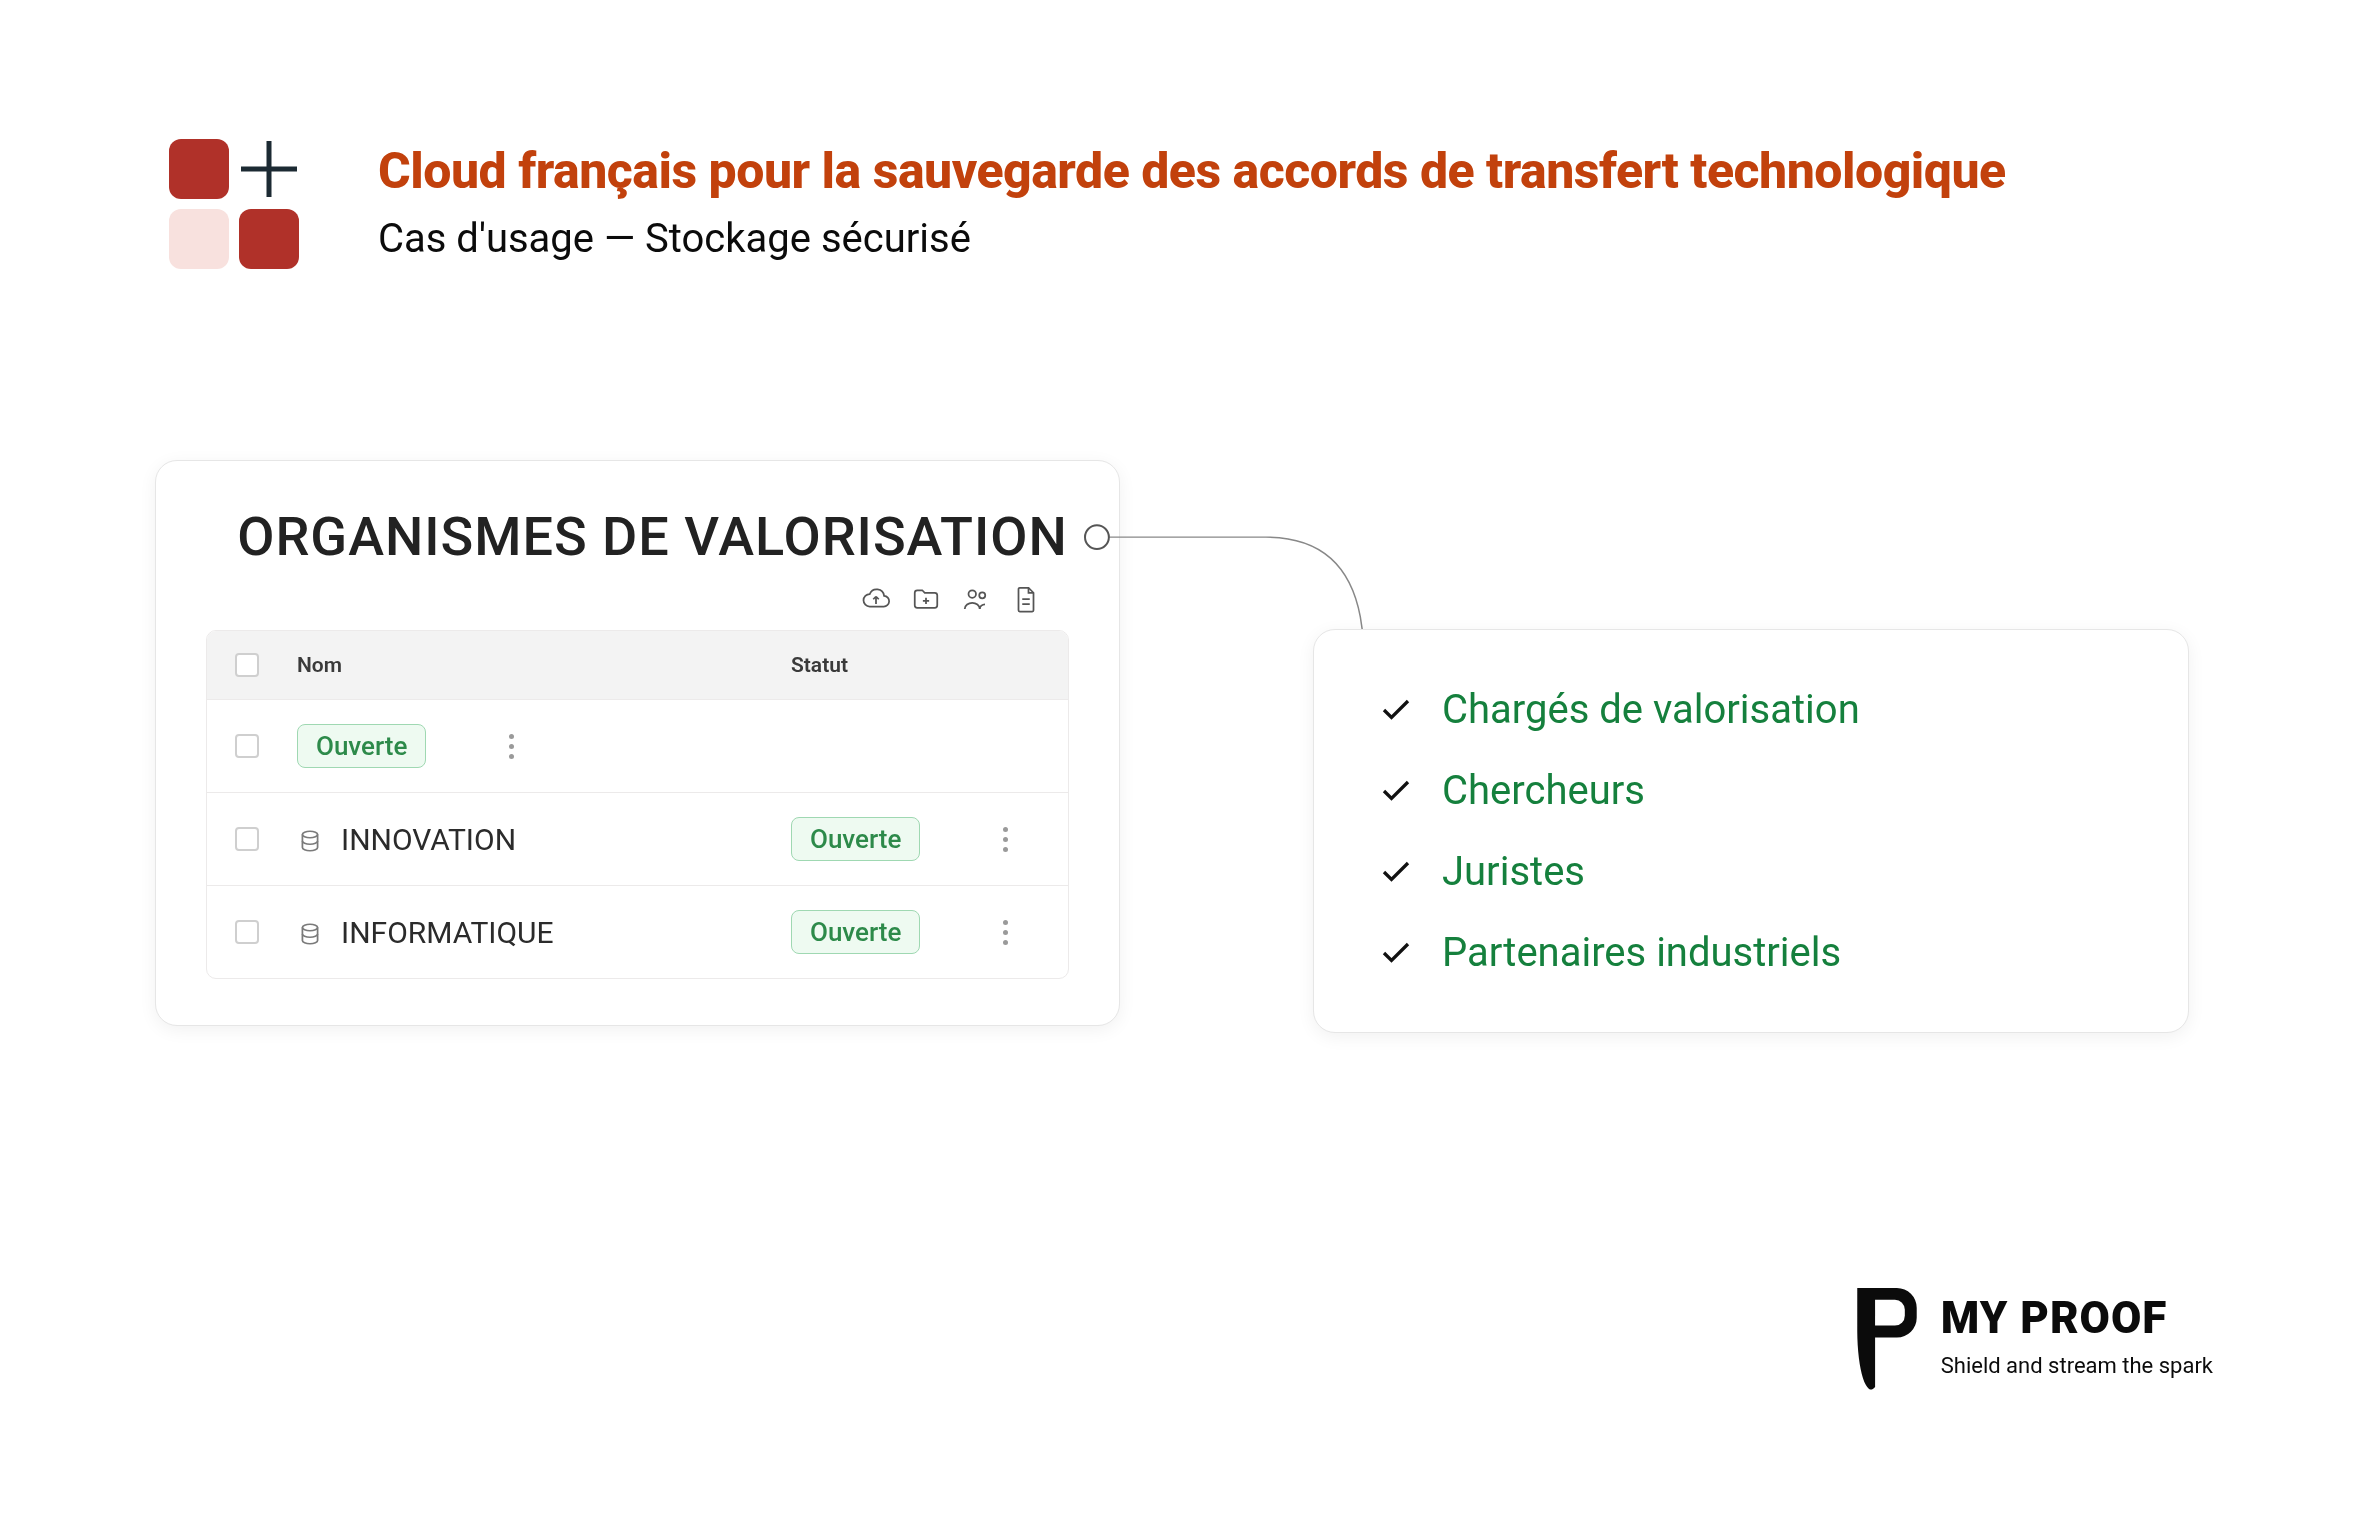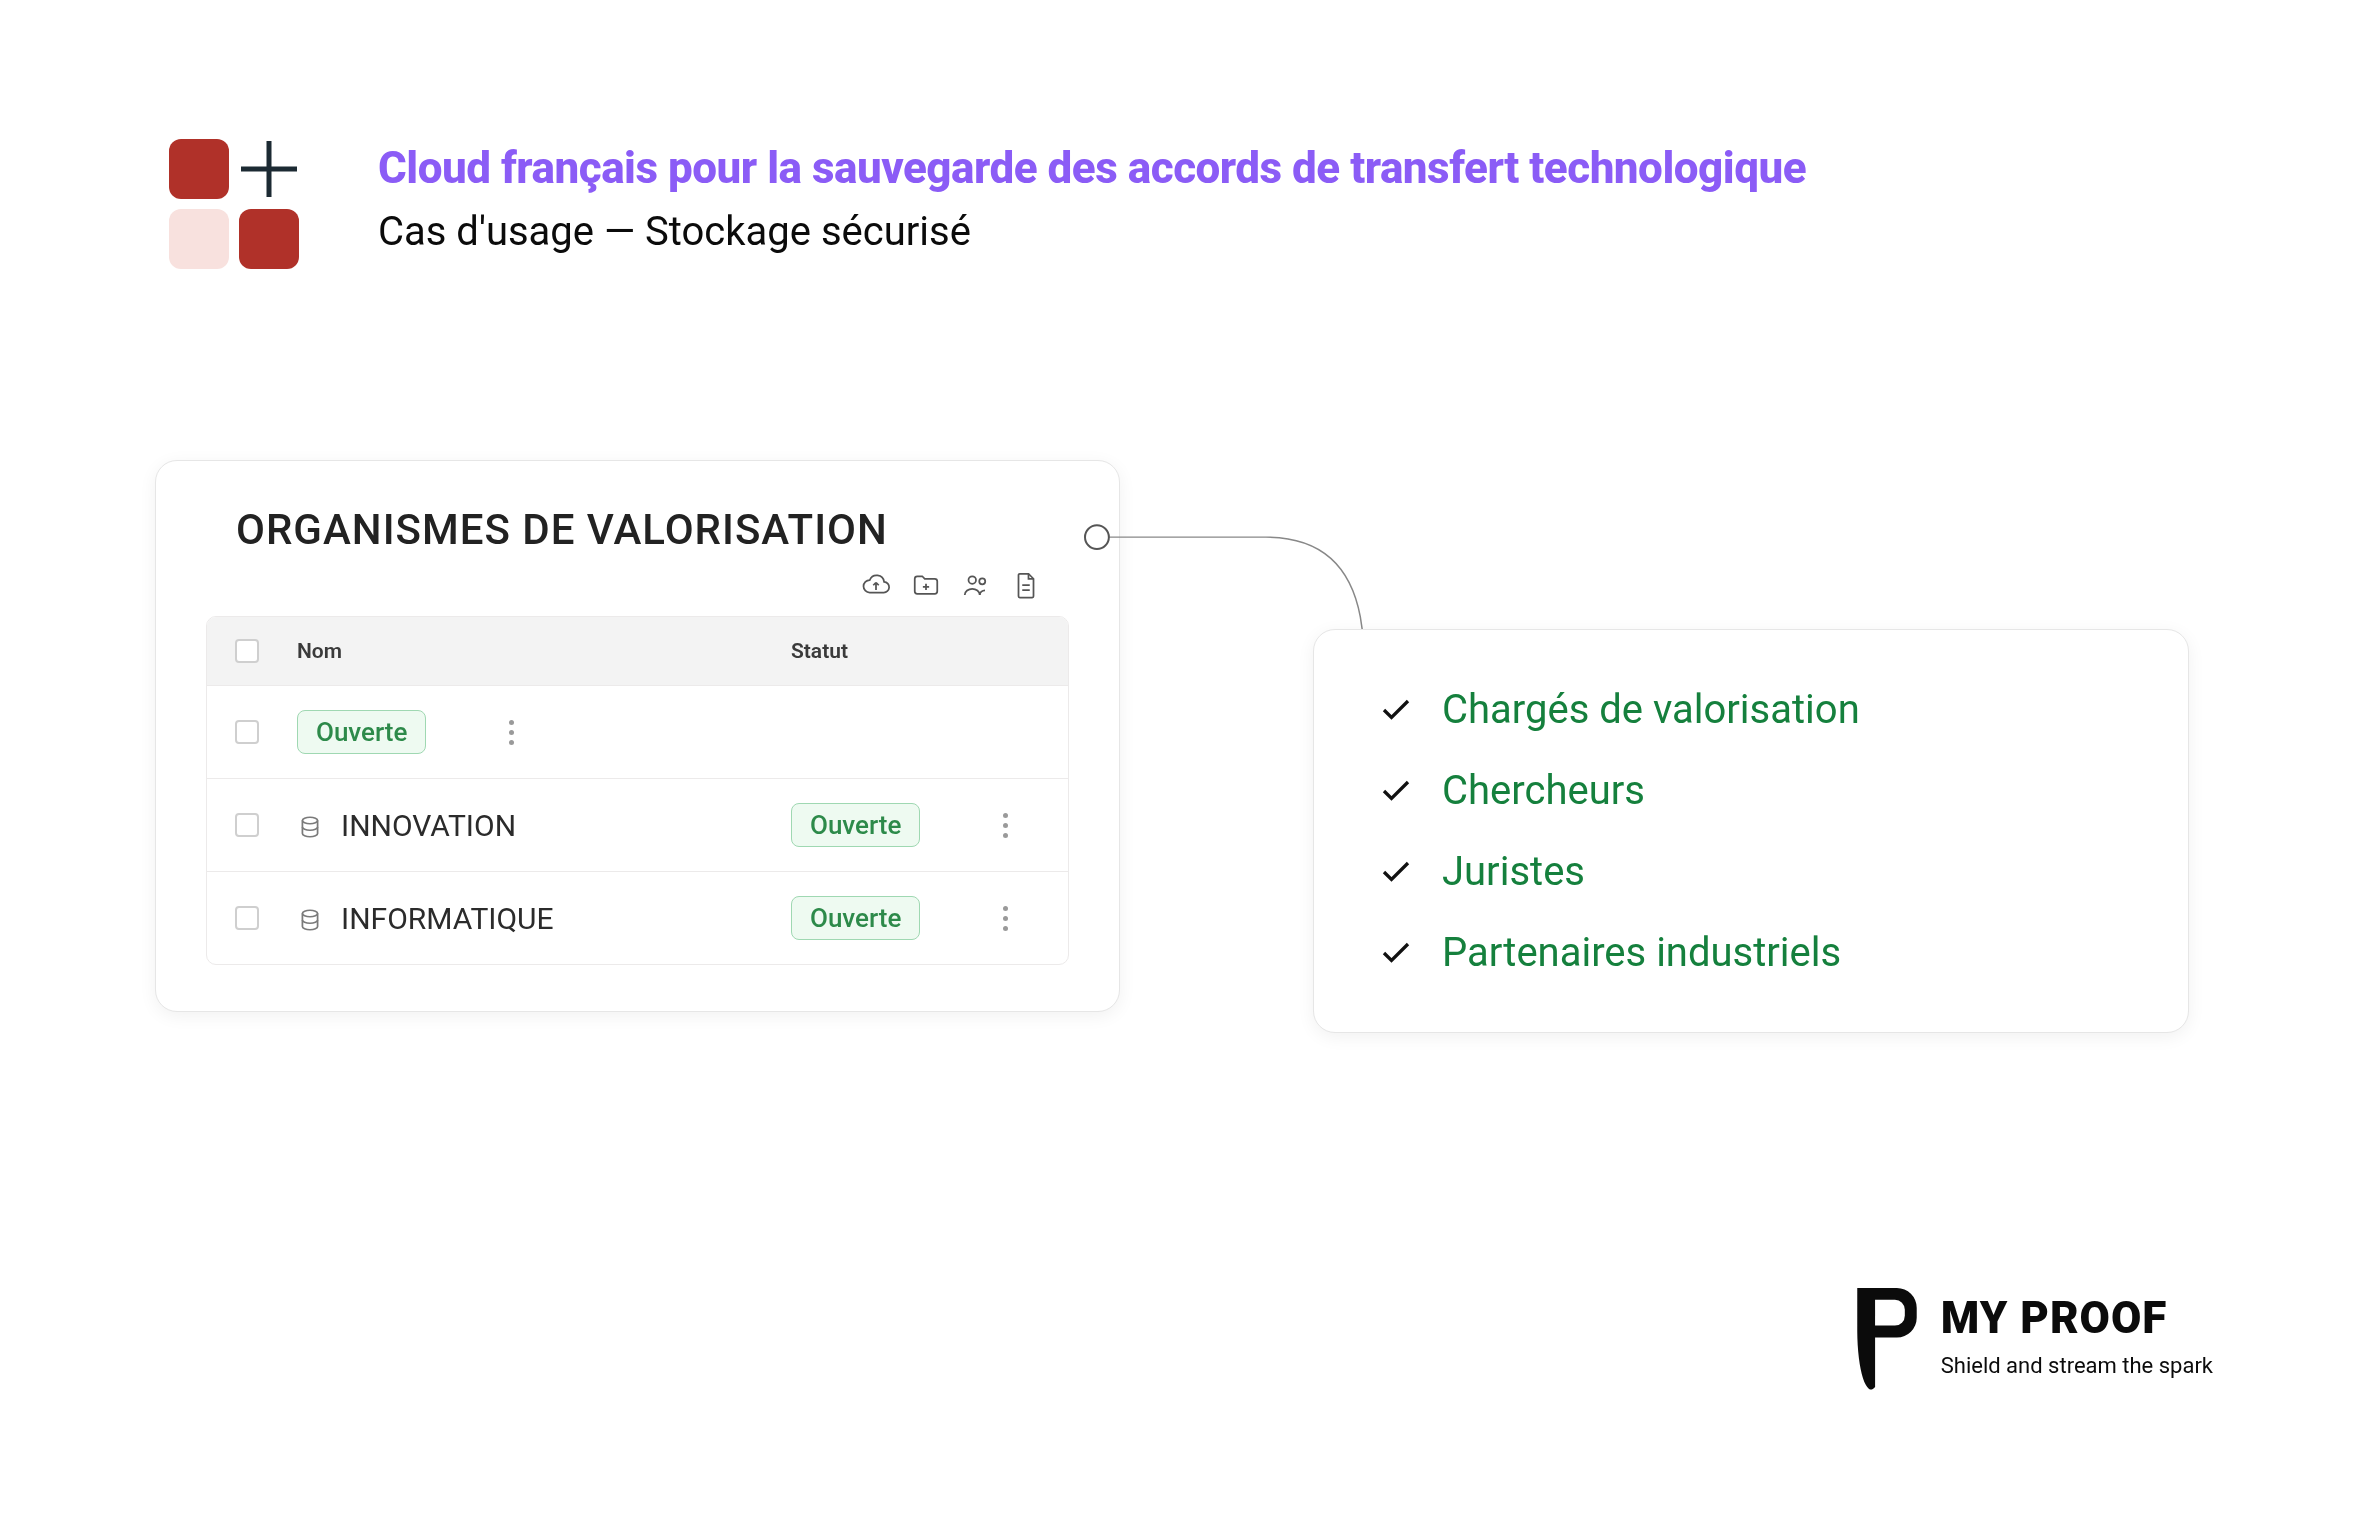--- a/index.html
+++ b/index.html
@@ -45,25 +45,25 @@
   .logo-plus::after {
     content: '';
     position: absolute;
     background: #1c2a33;
   }
   .logo-plus::before { left: 50%; top: 8px; bottom: 8px; width: 5px; transform: translateX(-50%); }
   .logo-plus::after  { top: 50%; left: 8px; right: 8px; height: 5px; transform: translateY(-50%); }
 
   .title-block { padding-top: 4px; max-width: 1692px; }
   .title {
-    font-size: 44px;
+    font-size: 50px;
     font-weight: 800;
     line-height: 1.15;
     letter-spacing: -0.5px;
-    color: #8b5cf6;
+    color: #c2410c;
   }
   .subtitle {
     font-size: 40px;
     font-weight: 400;
     color: #0b0b0b;
     margin-top: 14px;
   }
 
   .card {
     position: absolute;
@@ -72,26 +72,27 @@
     border-radius: 22px;
     box-shadow: 0 4px 18px rgba(0,0,0,0.06);
   }
   .card-main {
     top: 460px;
     left: 155px;
     width: 965px;
     padding: 44px 50px 46px 50px;
   }
   .card-title {
-    font-size: 42px;
+    font-size: 54px;
     font-weight: 500;
     letter-spacing: 1px;
     color: #222;
     margin-bottom: 10px;
     padding-left: 30px;
+    text-align: center;
   }
 
   .toolbar {
     display: flex;
     justify-content: flex-end;
     gap: 20px;
     padding: 6px 28px 12px 0;
   }
   .toolbar svg { width: 30px; height: 30px; stroke: #555; fill: none; stroke-width: 1.4; cursor: pointer; }
 

